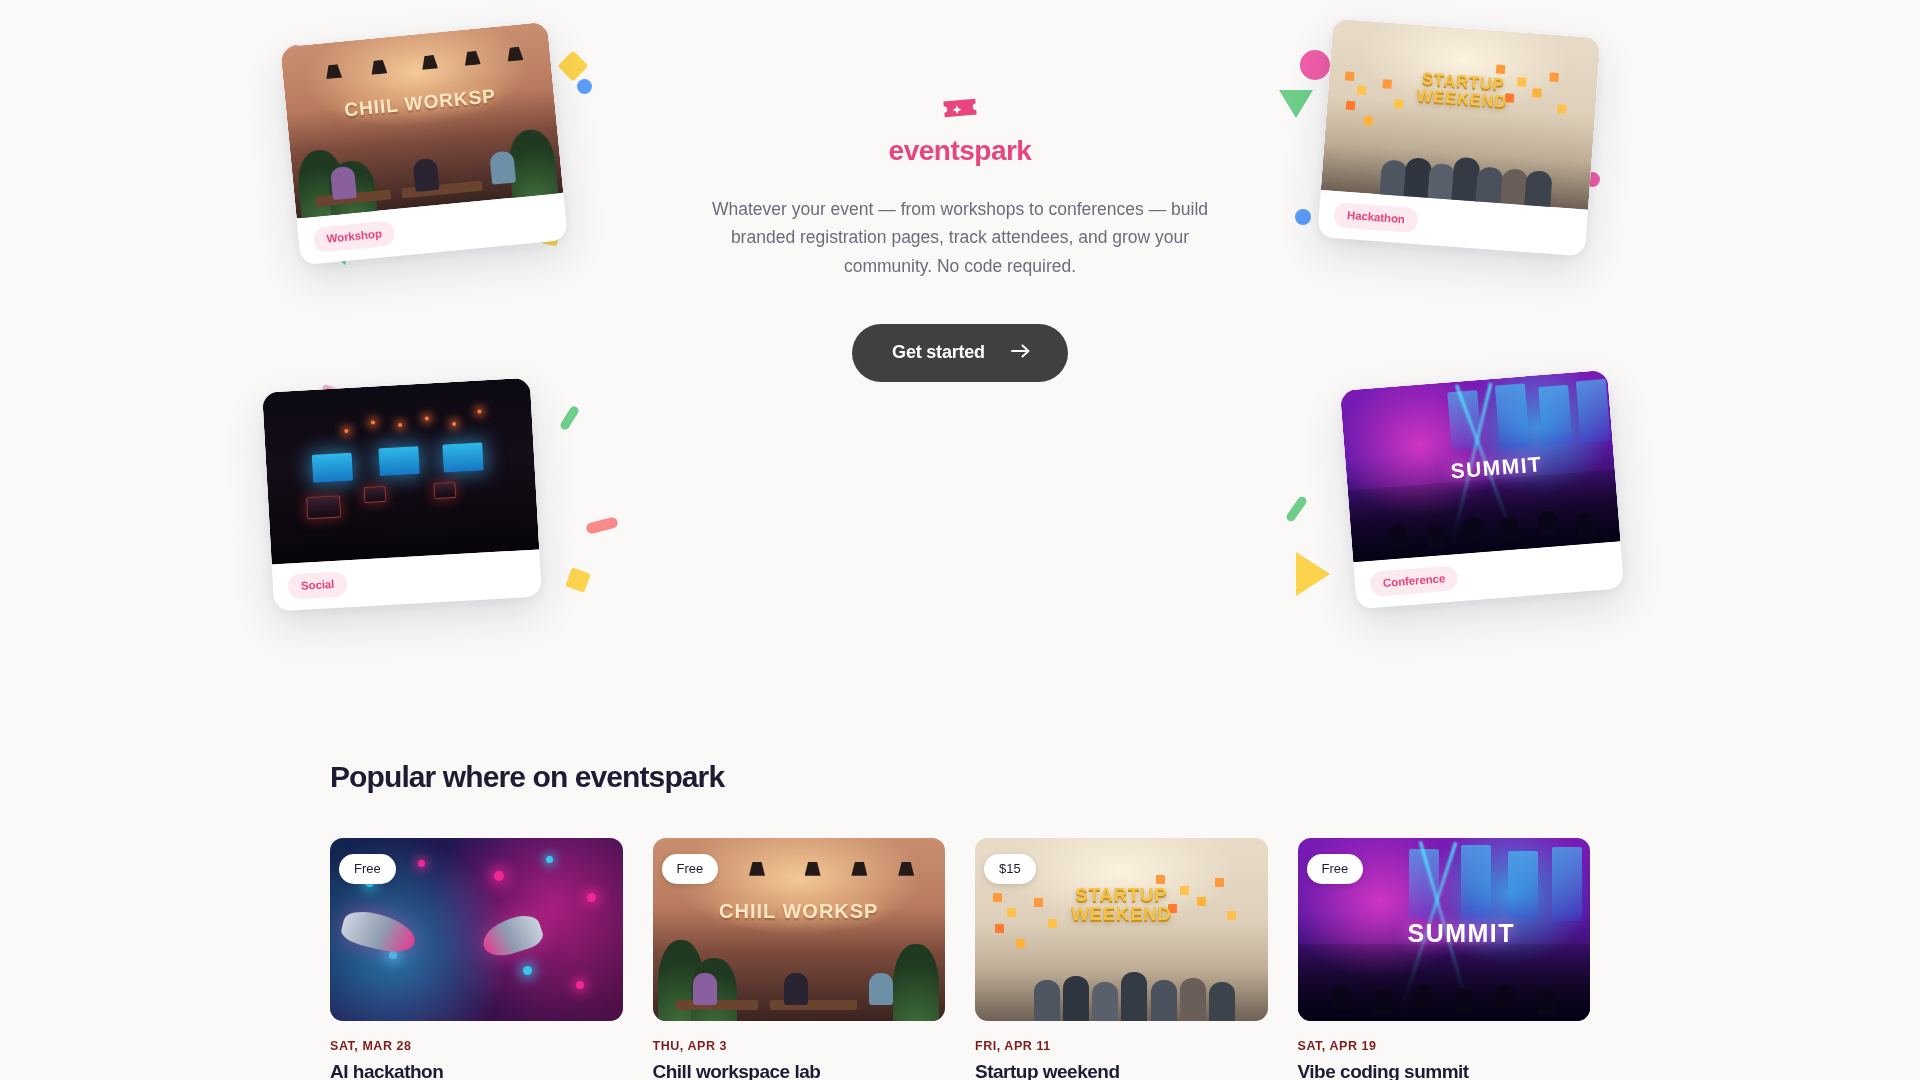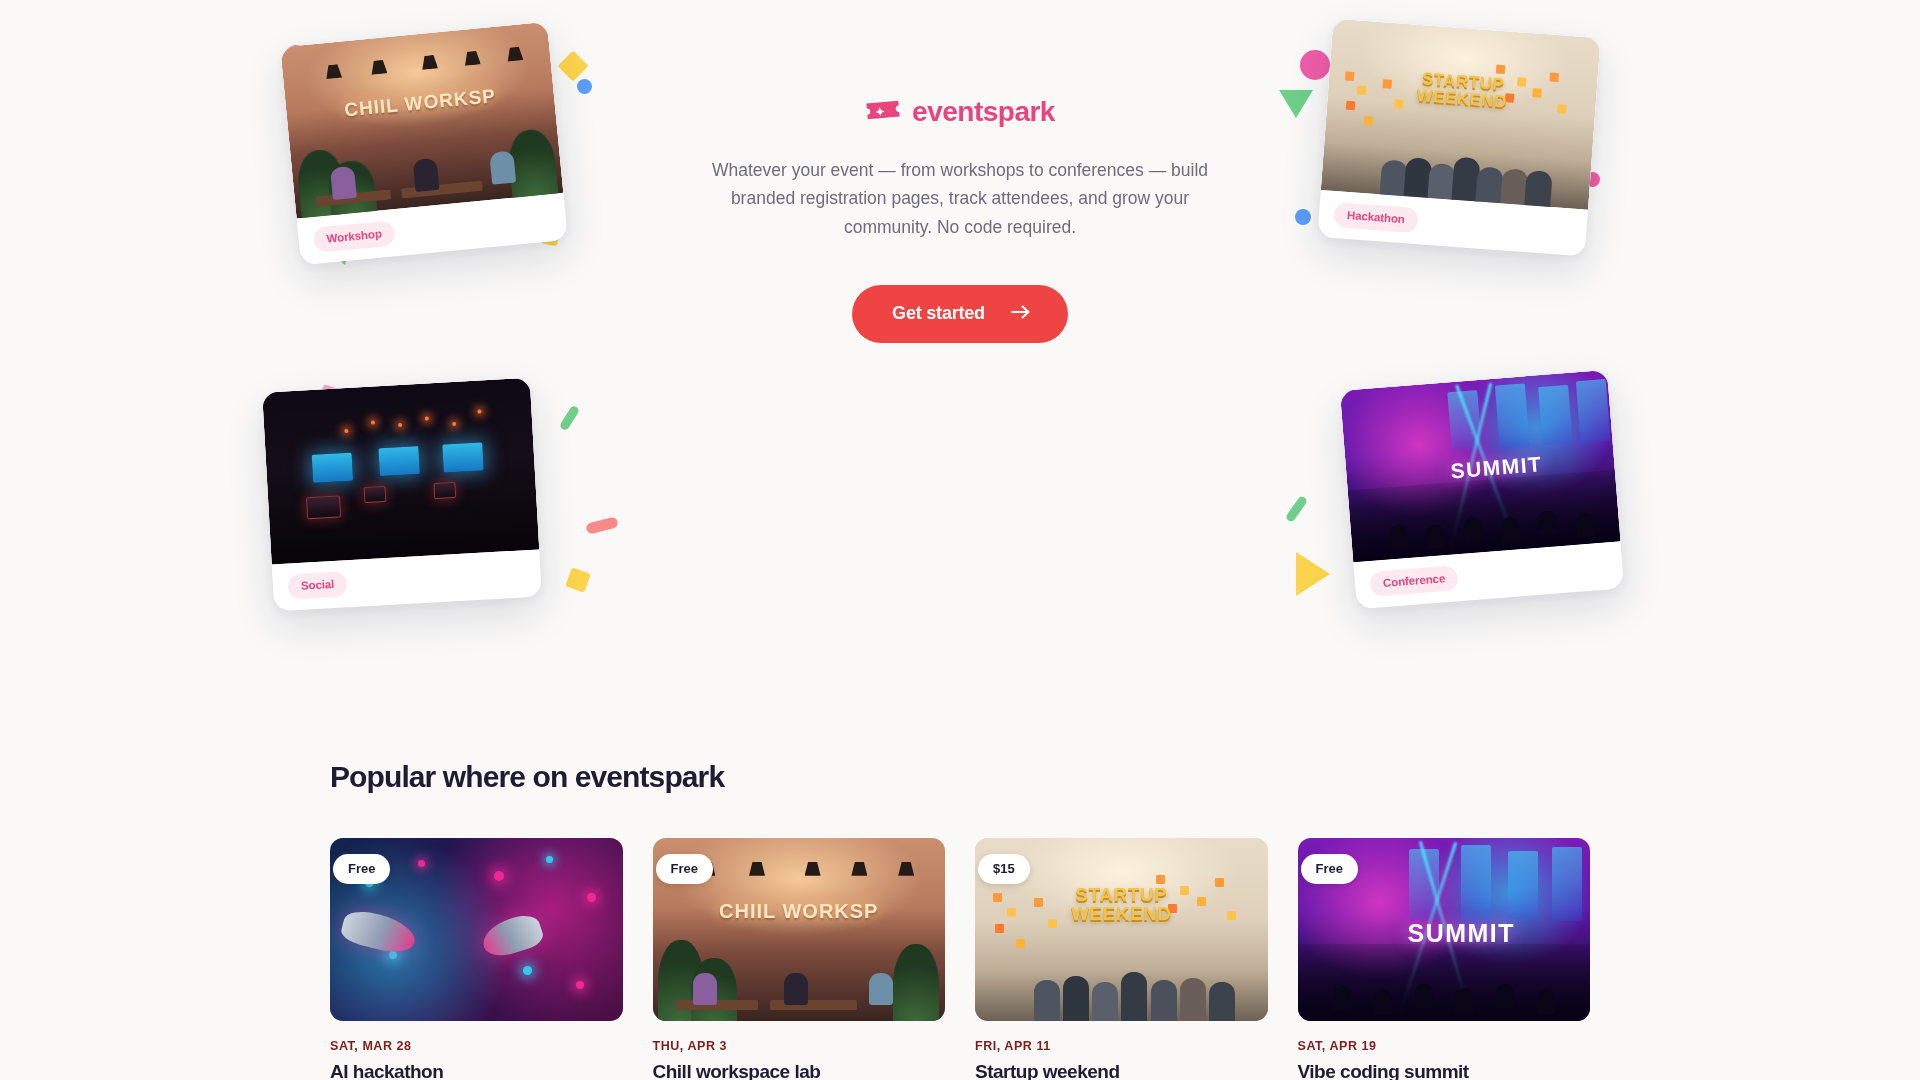--- a/index.html
+++ b/index.html
@@ -38,20 +38,21 @@
     text-align: center;
     z-index: 40;
   }
 
   .brand {
     display: flex;
     align-items: center;
     justify-content: center;
     gap: 11px;
     margin-bottom: 28px;
+    flex-direction: column;
   }
   .brand-mark { display: block; }
   .brand-name {
     font-size: 28px;
     font-weight: 700;
     letter-spacing: -0.5px;
     color: #e8447e;
   }
 
   .headline {
@@ -75,21 +76,21 @@
     line-height: 1.62;
     color: #6d6c7c;
     font-weight: 400;
   }
 
   .cta-wrap { margin-top: 44px; }
   .cta {
     display: inline-flex;
     align-items: center;
     gap: 26px;
-    background: #ef4444;
+    background: #404040;
     color: #ffffff;
     border: none;
     border-radius: 999px;
     padding: 18px 38px 19px 40px;
     font-size: 18px;
     font-weight: 700;
     letter-spacing: -0.2px;
     cursor: pointer;
     font-family: "Liberation Sans", sans-serif;
   }
@@ -289,25 +290,25 @@
   .ev-thumb {
     position: relative;
     width: 100%;
     height: 183px;
     border-radius: 13px;
     overflow: hidden;
     background: #ddd;
   }
   .price-badge {
     position: absolute;
-    left: 3px; top: 16px;
+    left: 9px; top: 16px;
     background: #ffffff;
     color: #1d1c33;
     font-size: 13px;
-    font-weight: 700;
+    font-weight: 400;
     padding: 7px 15px 8px;
     border-radius: 999px;
     box-shadow: 0 2px 6px rgba(0,0,0,.13);
     z-index: 3;
   }
   .ev-date {
     margin-top: 18px;
     font-size: 12.5px;
     font-weight: 600;
     letter-spacing: 0.55px;

